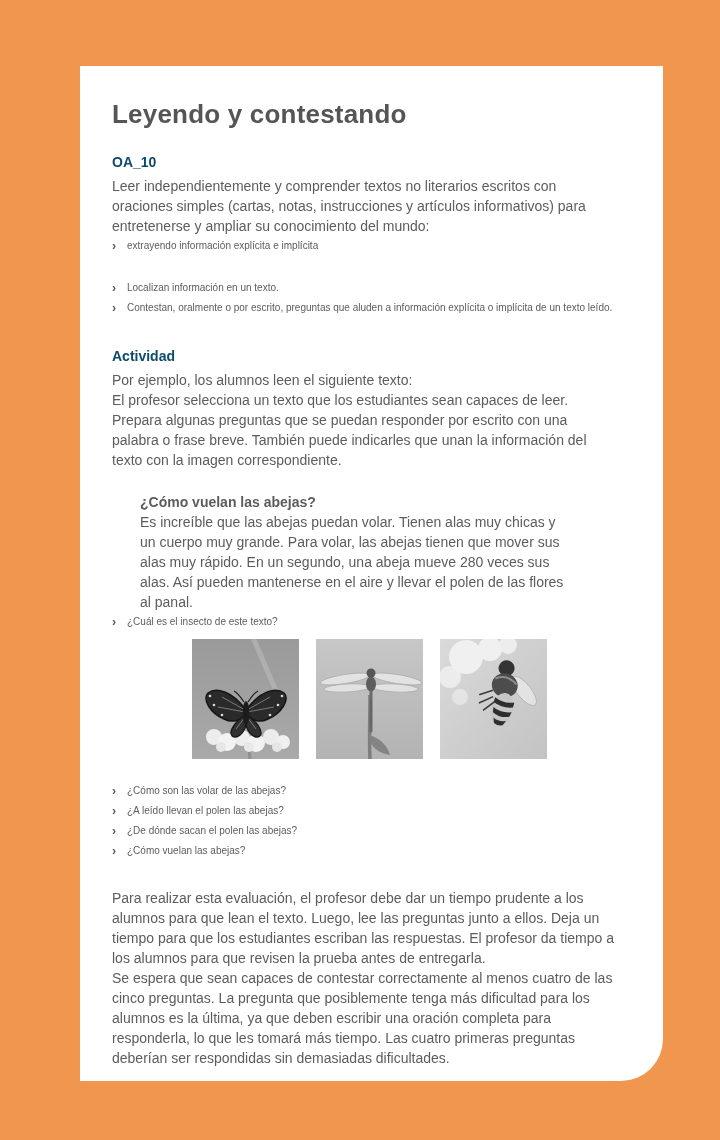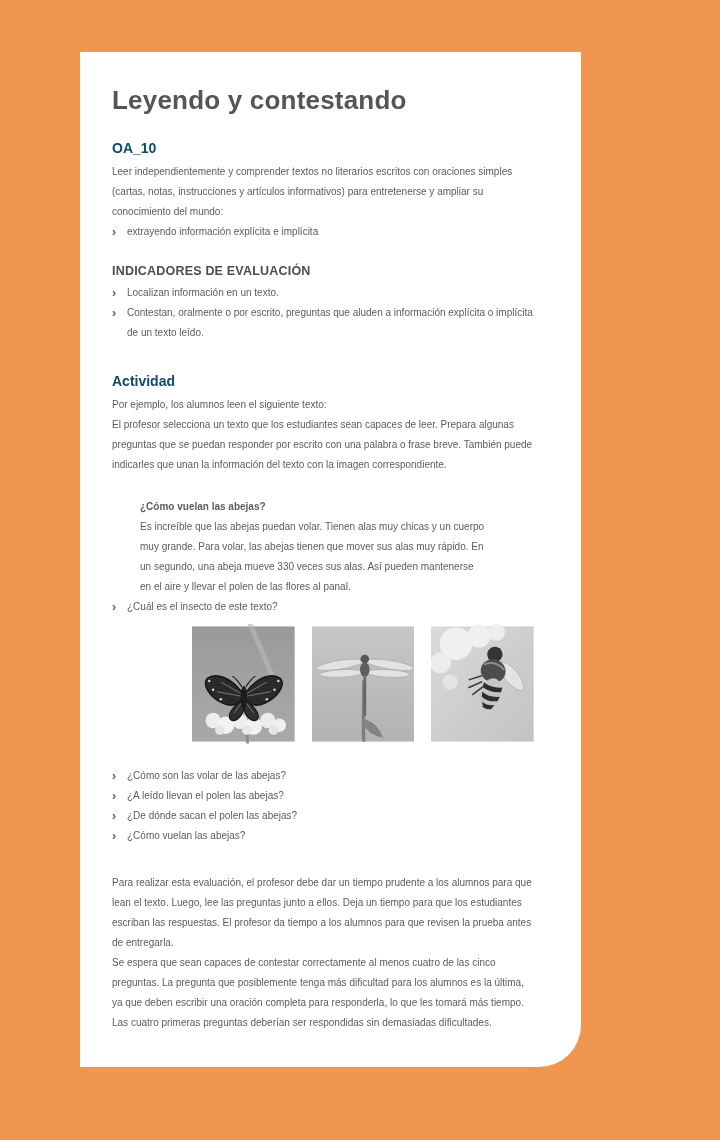--- a/index.html
+++ b/index.html
@@ -3,41 +3,41 @@
 <meta charset="utf-8">
 <style>
   html,body{margin:0;padding:0;}
   body{
     width:720px;height:1140px;
     background:#F0964E;
     font-family:"Liberation Sans", sans-serif;
     position:relative;overflow:hidden;
   }
   .page{
-    position:absolute;left:80px;top:52px;
-    width:501px;height:1015px;
+    position:absolute;left:80px;top:66px;
+    width:583px;height:1015px;
     background:#ffffff;
     border-bottom-right-radius:42px;
     box-sizing:border-box;
     padding:33px 47px 0 32px;
   }
   .title{
     font-size:26px;font-weight:bold;color:#545557;
     margin:0 0 24px 0;letter-spacing:0.2px;
   }
   .h-orange{
     font-size:14px;font-weight:bold;color:#0c4a6e;
     margin:0 0 6px 0;
   }
   .h-caps{
     font-size:12.5px;font-weight:bold;color:#4B4C4E;
     margin:0 0 5px 0;letter-spacing:0.2px;
   }
   .body-text{
-    font-size:10px;line-height:20px;color:#5B5C5E;
+    font-size:14px;line-height:20px;color:#5B5C5E;
     margin:0;
   }
   .bullet{display:flex;margin:0;}
   .bmark{
     flex:0 0 15px;width:15px;
     font-size:12.5px;line-height:20px;color:#5B5C5E;font-weight:bold;
   }
   .btext{
     flex:1;font-size:10px;line-height:20px;color:#5B5C5E;
   }
@@ -68,39 +68,38 @@
   <h2 class="h-orange">OA_10</h2>
   <p class="body-text">Leer independientemente y comprender textos no literarios escritos con oraciones simples (cartas, notas, instrucciones y artículos informativos) para entretenerse y ampliar su conocimiento del mundo:</p>
   <div class="sec-oa-bullets">
     <div class="bullet">
       <span class="bmark">›</span>
       <span class="btext">extrayendo información explícita e implícita</span>
     </div>
   </div>
 
   <div class="sec-indicadores">
-    <h3 class="h-caps">INDICADORES DE EVALUACIÓN</h3>
     <div class="bullet">
       <span class="bmark">›</span>
       <span class="btext">Localizan información en un texto.</span>
     </div>
     <div class="bullet">
       <span class="bmark">›</span>
       <span class="btext">Contestan, oralmente o por escrito, preguntas que aluden a información explícita o implícita de un texto leído.</span>
     </div>
   </div>
 
   <div class="sec-actividad">
     <h2 class="h-orange">Actividad</h2>
     <p class="body-text para-gap">Por ejemplo, los alumnos leen el siguiente texto:</p>
     <p class="body-text">El profesor selecciona un texto que los estudiantes sean capaces de leer. Prepara algunas preguntas que se puedan responder por escrito con una palabra o frase breve. También puede indicarles que unan la información del texto con la imagen correspondiente.</p>
 
     <div class="reading-block">
       <p class="body-text reading-title">¿Cómo vuelan las abejas?</p>
-      <p class="body-text">Es increíble que las abejas puedan volar. Tienen alas muy chicas y un cuerpo muy grande. Para volar, las abejas tienen que mover sus alas muy rápido. En un segundo, una abeja mueve 330 veces sus alas. Así pueden mantenerse en el aire y llevar el polen de las flores al panal.</p>
+      <p class="body-text">Es increíble que las abejas puedan volar. Tienen alas muy chicas y un cuerpo muy grande. Para volar, las abejas tienen que mover sus alas muy rápido. En un segundo, una abeja mueve 280 veces sus alas. Así pueden mantenerse en el aire y llevar el polen de las flores al panal.</p>
     </div>
 
     <div class="bullet">
       <span class="bmark">›</span>
       <span class="btext">¿Cuál es el insecto de este texto?</span>
     </div>
 
     <div class="images-row">
 
       <svg class="photo" viewBox="0 0 107 120" xmlns="http://www.w3.org/2000/svg">

